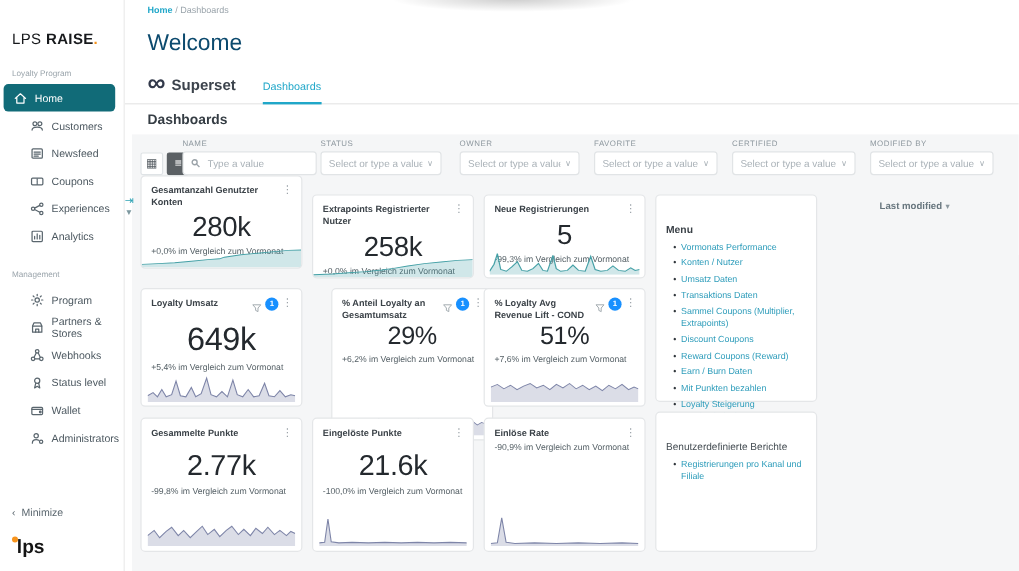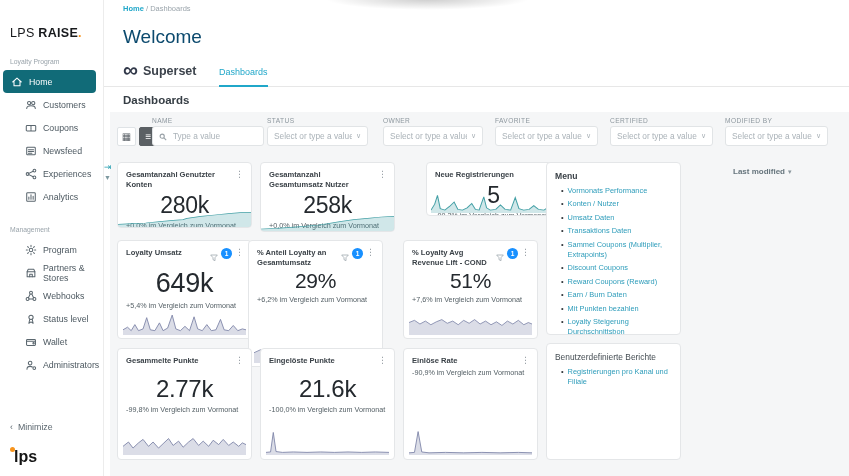--- a/index.html
+++ b/index.html
@@ -74,21 +74,21 @@
   .spark{position:absolute;bottom:0;left:0;right:0;}
   .spark svg{display:block;width:100%;height:100%;}
   .sp-teal .ln{stroke:#44a0a6;stroke-width:1.1;fill:none;}
   .sp-teal .ar{fill:rgba(68,160,166,.25);stroke:none;}
   .sp-pur .ln{stroke:#7e85a8;stroke-width:1;fill:none;}
   .sp-pur .ar{fill:rgba(126,133,168,.28);stroke:none;}
   .r3 .card-value{margin-top:9px;font-size:24px;}
 
   
   .rpanel{position:absolute;left:546px;width:135px;background:#fff;border:1px solid #e4e6e8;
-          border-radius:4px;box-sizing:border-box;padding:8px 8px;}
+          border-radius:4px;box-sizing:border-box;padding:23px 8px;}
   .rp-title{font-size:8.6px;font-weight:700;color:#3b4248;}
   .rp-title.light{font-weight:400;color:#454d53;font-size:8.4px;}
   .rp-list{margin:5px 0 0 6px;}
   .rp-item{display:flex;gap:4px;font-size:7.4px;line-height:1.35;margin-bottom:3.5px;}
   .rp-item .bu{color:#30363b;}
   .rp-item .lk{color:#2d9cba;cursor:pointer;}
   .lastmod{left:733px;top:167px;font-size:8px;color:#66757d;font-weight:700;}
   .lastmod .ar{font-size:7px;color:#8b979e;margin-left:3px;}
 </style>
 </head>
@@ -116,34 +116,34 @@
           <circle cx="4.8" cy="4.8" r="1.9"></circle>
           <circle cx="9.6" cy="4.8" r="1.9"></circle>
           <path d="M2,11 C2,8.8 4,8 7,8 C10,8 12,8.8 12,11"></path>
         </svg>
       </span>
     <span>Customers</span>
   </div>
   <div class="nav">
     <span class="nico">
         <svg viewBox="0 0 14 14">
+          <rect x="2" y="2.5" width="10" height="9" rx="1"></rect>
+          <path d="M4,5.5 H10 M4,7.5 H10 M4,9.5 H8"></path>
+        </svg>
+      </span>
+    <span>Newsfeed</span>
+  </div>
+  <div class="nav">
+    <span class="nico">
+        <svg viewBox="0 0 14 14">
           <rect x="1.5" y="4" width="11" height="6.5" rx="1"></rect>
           <path d="M7,4.8 V6 M7,7 V8.2 M7,9.2 V10"></path>
         </svg>
       </span>
     <span>Coupons</span>
-  </div>
-  <div class="nav">
-    <span class="nico">
-        <svg viewBox="0 0 14 14">
-          <rect x="2" y="2.5" width="10" height="9" rx="1"></rect>
-          <path d="M4,5.5 H10 M4,7.5 H10 M4,9.5 H8"></path>
-        </svg>
-      </span>
-    <span>Newsfeed</span>
   </div>
   <div class="nav">
     <span class="nico">
         <svg viewBox="0 0 14 14">
           <circle cx="11" cy="3" r="1.6"></circle>
           <circle cx="3" cy="7" r="1.6"></circle>
           <circle cx="11" cy="11" r="1.6"></circle>
           <path d="M4.5,6.3 L9.5,3.7 M4.5,7.7 L9.5,10.3"></path>
         </svg>
       </span>
@@ -293,51 +293,51 @@
 <div class="f-label" style="left:725px">MODIFIED BY</div>
 <div class="f-ctl" style="left:725px;width:103px">
   <span class="f-ph">Select or type a value</span>
   <span class="f-chev">∨</span>
 </div>
 
 <div class="abs lastmod">
   <span>Last modified</span><span class="ar">▾</span>
 </div>
 
-<div class="card" style="left:117px;top:162px;height:66px">
+<div class="card" style="left:117px;top:146px;height:78px">
   <div class="card-head">
       <div class="card-title">Gesamtanzahl Genutzter Konten</div>
     <span class="kebab">⋮</span>
     </div>
   <div class="card-value">280k</div>
   <div class="card-delta">+0,0% im Vergleich zum Vormonat</div>
   <div class="spark sp-teal" style="height:20px">
     <svg viewBox="0 0 135 30" preserveAspectRatio="none">
         <path class="ar" d="M0,26 L14,25 L28,24 L42,22 L56,20 L66,19 L70,17 L84,14 L98,12 L112,10 L124,8.5 L135,8 L135,30 L0,30 Z"></path>
         <path class="ln" d="M0,26 L14,25 L28,24 L42,22 L56,20 L66,19 L70,17 L84,14 L98,12 L112,10 L124,8.5 L135,8"></path>
       </svg>
   </div>
 </div>
 
 <div class="card" style="left:260px;top:162px;height:70px">
   <div class="card-head">
-      <div class="card-title">Gesamtanzahl Gesamtumsatz Nutzer</div>
+      <div class="card-title">Extrapoints Registrierter Nutzer</div>
     <span class="kebab">⋮</span>
     </div>
   <div class="card-value">258k</div>
   <div class="card-delta">+0,0% im Vergleich zum Vormonat</div>
   <div class="spark sp-teal" style="height:20px">
     <svg viewBox="0 0 135 30" preserveAspectRatio="none">
         <path class="ar" d="M0,27 L16,26 L30,24.5 L44,23 L58,21 L68,19 L80,16 L94,13 L108,11 L122,9 L135,8 L135,30 L0,30 Z"></path>
         <path class="ln" d="M0,27 L16,26 L30,24.5 L44,23 L58,21 L68,19 L80,16 L94,13 L108,11 L122,9 L135,8"></path>
       </svg>
   </div>
 </div>
 
-<div class="card" style="left:426px;top:162px;height:54px">
+<div class="card" style="left:403px;top:162px;height:70px">
   <div class="card-head">
       <div class="card-title">Neue Registrierungen</div>
     <span class="kebab">⋮</span>
     </div>
   <div class="card-value">5</div>
   <div class="card-delta">-99,3% im Vergleich zum Vormonat</div>
   <div class="spark sp-teal" style="height:22px;left:4px;right:4px;bottom:2px">
     <svg viewBox="0 0 135 30" preserveAspectRatio="none">
         <path class="ar" d="M0,26 L4,18 L7,6 L10,24 L15,26 L20,21 L25,15 L29,25 L34,26 L39,23 L44,17 L48,25 L52,26 L57,8 L60,23 L64,26 L70,25 L75,19 L80,25 L86,26 L91,9 L95,24 L100,26 L106,25 L111,20 L116,25 L122,26 L127,22 L131,25 L135,24 L135,30 L0,30 Z"></path>
         <path class="ln" d="M0,26 L4,18 L7,6 L10,24 L15,26 L20,21 L25,15 L29,25 L34,26 L39,23 L44,17 L48,25 L52,26 L57,8 L60,23 L64,26 L70,25 L75,19 L80,25 L86,26 L91,9 L95,24 L100,26 L106,25 L111,20 L116,25 L122,26 L127,22 L131,25 L135,24"></path>
@@ -357,21 +357,21 @@
   <div class="card-value" style="font-size:27px">649k</div>
   <div class="card-delta">+5,4% im Vergleich zum Vormonat</div>
   <div class="spark sp-pur" style="height:26px;left:5px;right:5px;bottom:3px">
     <svg viewBox="0 0 135 30" preserveAspectRatio="none">
         <path class="ar" d="M0,24 L5,21 L9,25 L13,18 L17,25 L22,23 L26,10 L30,24 L35,25 L40,16 L44,25 L49,22 L54,7 L58,23 L63,25 L68,20 L73,25 L78,9 L82,23 L87,25 L92,18 L97,25 L102,24 L107,12 L111,24 L116,25 L121,19 L126,25 L131,23 L135,24 L135,30 L0,30 Z"></path>
         <path class="ln" d="M0,24 L5,21 L9,25 L13,18 L17,25 L22,23 L26,10 L30,24 L35,25 L40,16 L44,25 L49,22 L54,7 L58,23 L63,25 L68,20 L73,25 L78,9 L82,23 L87,25 L92,18 L97,25 L102,24 L107,12 L111,24 L116,25 L121,19 L126,25 L131,23 L135,24"></path>
       </svg>
   </div>
 </div>
 
-<div class="card" style="left:248px;top:240px;height:127px">
+<div class="card" style="left:276px;top:240px;height:127px">
   <div class="card-head">
       <div class="card-title">% Anteil Loyalty an Gesamtumsatz</div>
     <span class="cfun"><svg viewBox="0 0 12 12">
           <path d="M1,1.5 H11 L7.5,5.5 V10 L4.5,8.5 V5.5 Z"></path>
         </svg></span>
     <span class="badge">1</span>
     <span class="kebab">⋮</span>
     </div>
   <div class="card-value" style="font-size:21px;margin-top:1px">29%</div>
   <div class="card-delta">+6,2% im Vergleich zum Vormonat</div>

